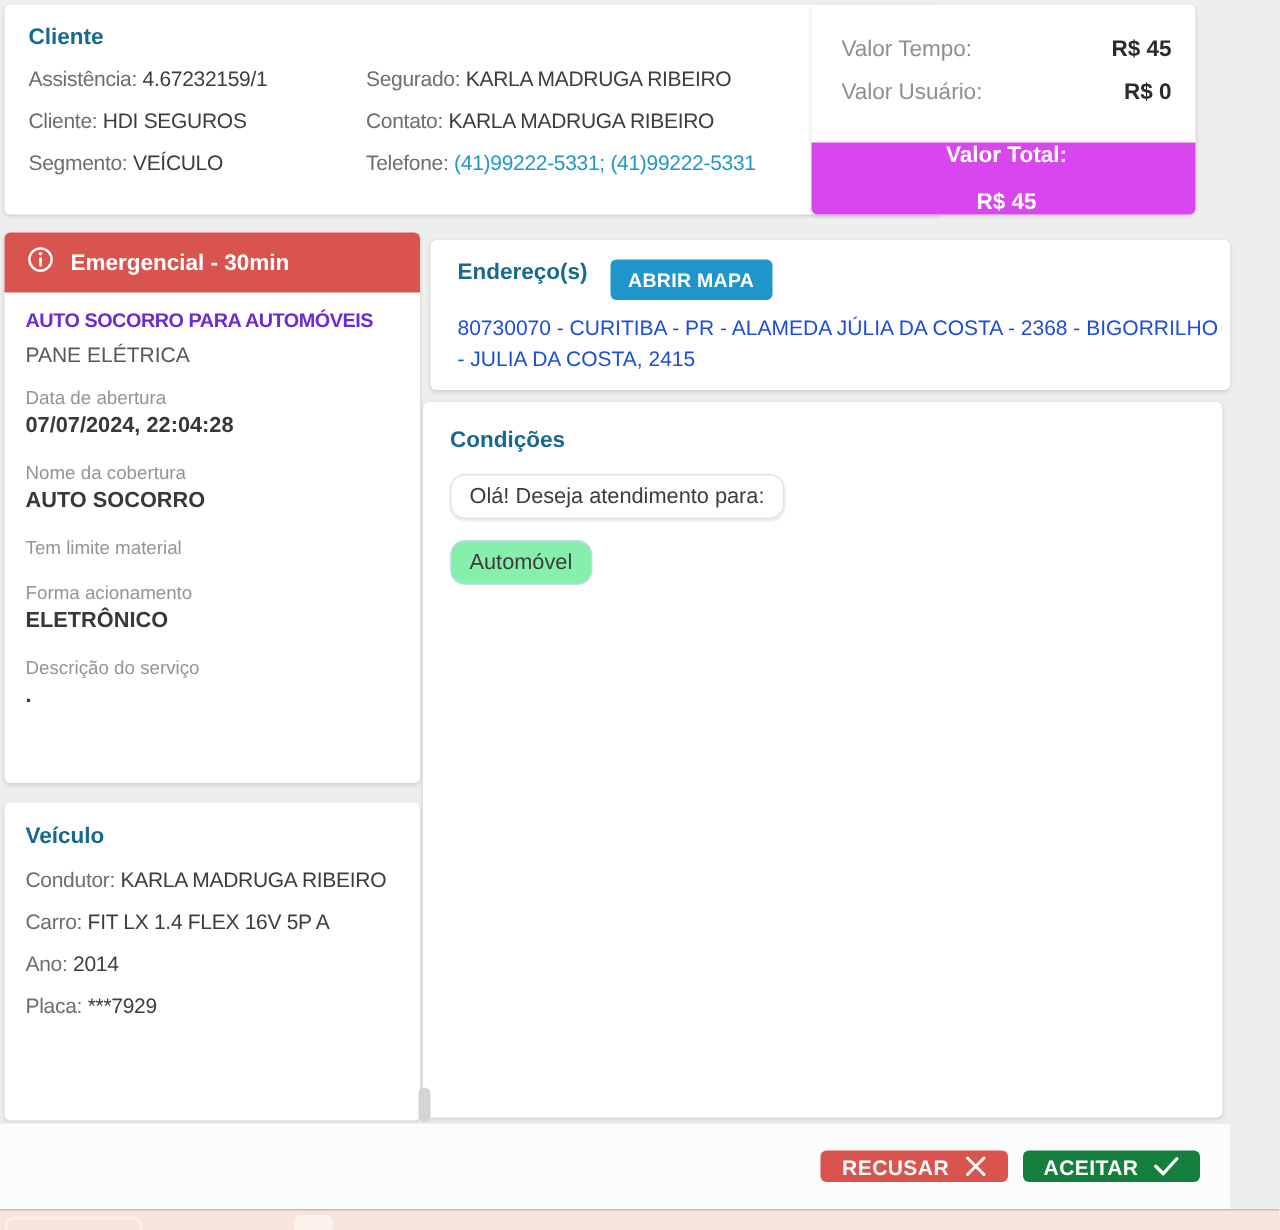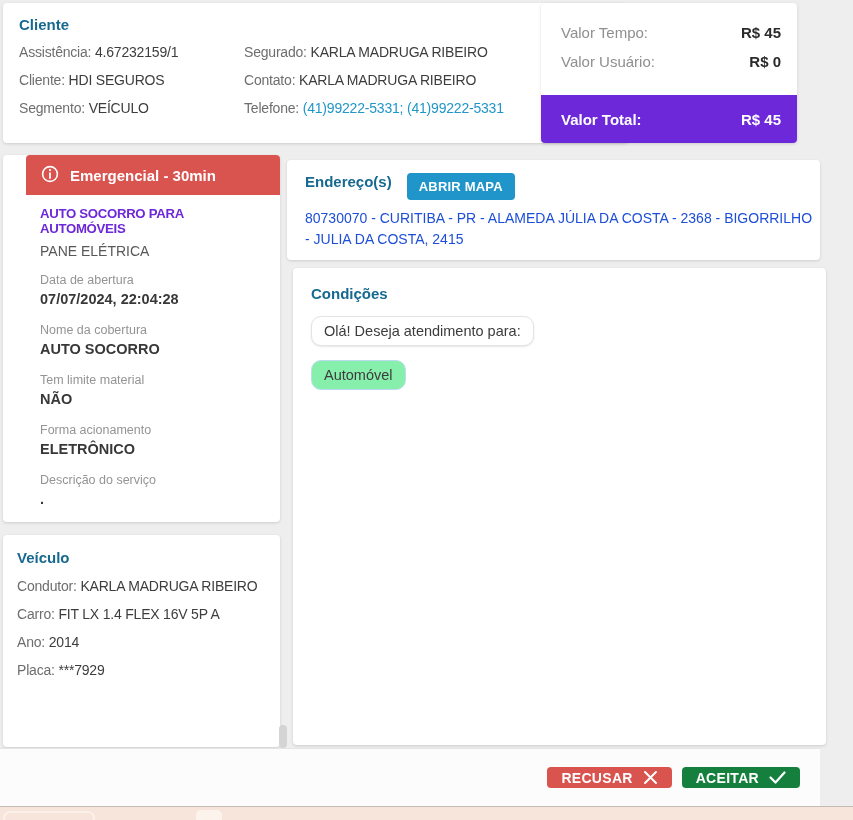--- a/index.html
+++ b/index.html
@@ -19,26 +19,26 @@
   .info-row .val { color:#3d3d3d; }
   .info-row .val.link { color:#2196c9; cursor:pointer; }
 
   
   #pricing-card { left:541px; top:3px; width:256px; height:140px; }
   .price-row { display:flex; justify-content:space-between; align-items:center; padding:0 16px 0 20px; font-size:15px; }
   .price-row.r1 { margin-top:21px; }
   .price-row.r2 { margin-top:12px; }
   .price-label { color:#8f8f8f; }
   .price-value { color:#2b2b2b; font-weight:bold; }
-  .total-bar { position:absolute; left:0; right:0; bottom:0; height:48px; background:#6d28d9;
+  .total-bar { position:absolute; left:0; right:0; bottom:0; height:48px; background:#d946ef;
                border-radius:0 0 4px 4px; display:flex; justify-content:space-between; align-items:center;
-               padding:0 16px 0 20px; color:#ffffff; font-weight:bold; font-size:15px; }
-
-  
-  #service-card { left:3px; top:155px; width:277px; height:367px;padding-left:23px; }
+               padding:0 16px 0 20px; color:#ffffff; font-weight:bold; font-size:15px;flex-direction:column; }
+
+  
+  #service-card { left:3px; top:155px; width:277px; height:367px; }
   .alert-header { height:40px; background:#d9534f; border-radius:4px 4px 0 0; display:flex;
                   align-items:center; gap:11px; padding:0 15px; color:#ffffff; font-weight:bold; font-size:15px; }
   .service-body { padding:11px 14px; }
   .service-title { color:#6d28d9; font-weight:bold; font-size:13.2px; letter-spacing:-0.3px; }
   .service-sub { color:#585858; font-size:14px; margin-top:7px; }
   .fgroup { margin-top:13px; }
   .flabel { color:#949494; font-size:12.5px; line-height:17px; }
   .fvalue { color:#383838; font-weight:bold; font-size:14.5px; line-height:20px; }
 
   
@@ -47,21 +47,21 @@
   #vehicle-card .card-title { margin-bottom:6px; }
 
   
   #address-card { left:287px; top:160px; width:533px; height:100px; padding:13px 18px; }
   .addr-head { display:flex; gap:15px; }
   .map-btn { background:#1f95ca; color:#ffffff; font-weight:bold; font-size:13px; letter-spacing:0.2px;
              padding:6px 12px; border-radius:4px; border:none; cursor:pointer; font-family:inherit; }
   .addr-text { margin-top:8px; font-size:14px; color:#1d4ed8; line-height:21px; width:508px; }
 
   
-  #conditions-card { left:293px; top:268px; width:533px; height:477px; padding:17px 18px; }
+  #conditions-card { left:282px; top:268px; width:533px; height:477px; padding:17px 18px; }
   .bubble-line { margin-top:14px; }
   .bubble { display:inline-block; padding:6px 12px; border-radius:10px; font-size:14.5px; color:#3c3c3c; }
   .bubble.white { background:#ffffff; border:1px solid #e4e4e4; box-shadow:0 1px 2px rgba(0,0,0,0.10); }
   .bubble.blue  { background:#86efac; border:1px solid #bcdcee; }
 
   
   #footer-bar { position:absolute; left:0; top:748px; width:820px; height:58px; background:#fcfcfc;
                 border-top:1px solid #e4e4e4; display:flex; align-items:center; justify-content:flex-end;
                 gap:10px; padding-right:20px; }
   .btn { display:flex; align-items:center; gap:10px; color:#ffffff; font-weight:bold; font-size:14px;
@@ -134,21 +134,20 @@
       <div class="fgroup">
         <div class="flabel">Data de abertura</div>
         <div class="fvalue">07/07/2024, 22:04:28</div>
       </div>
       <div class="fgroup">
         <div class="flabel">Nome da cobertura</div>
         <div class="fvalue">AUTO SOCORRO</div>
       </div>
       <div class="fgroup">
         <div class="flabel">Tem limite material</div>
-        <div class="fvalue">NÃO</div>
       </div>
       <div class="fgroup">
         <div class="flabel">Forma acionamento</div>
         <div class="fvalue">ELETRÔNICO</div>
       </div>
       <div class="fgroup">
         <div class="flabel">Descrição do serviço</div>
         <div class="fvalue">.</div>
       </div>
     </div>

